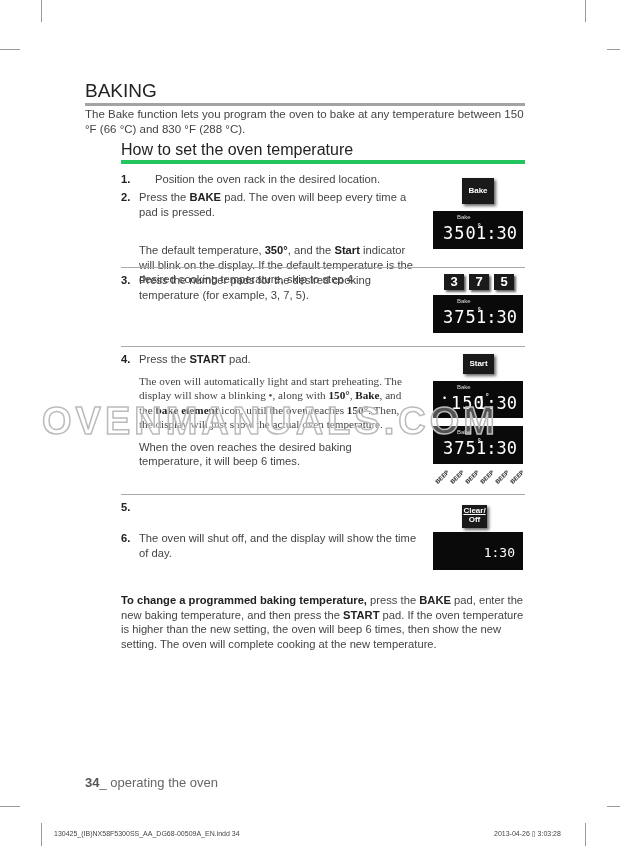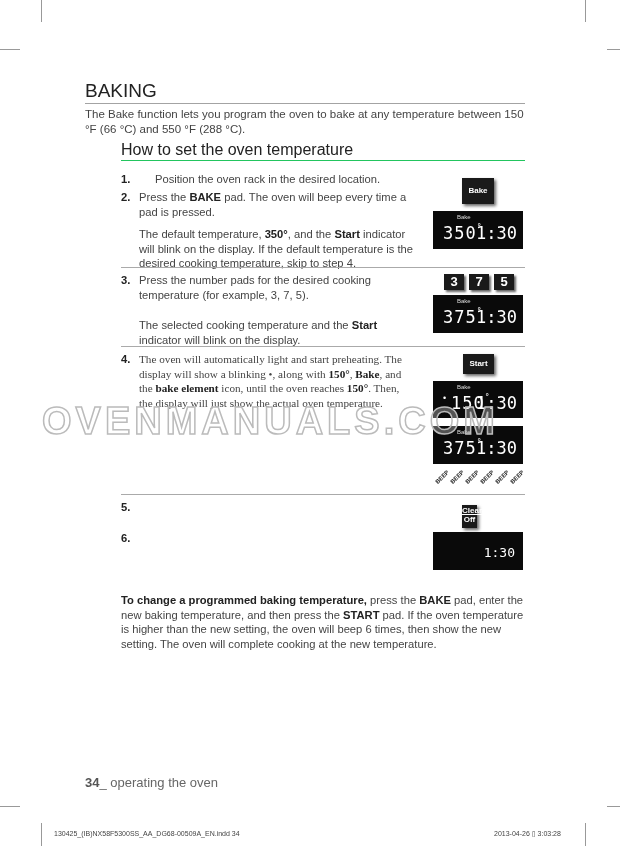--- a/index.html
+++ b/index.html
@@ -1,21 +1,21 @@
 <!DOCTYPE html>
 <html><head>
   <meta charset="utf-8">
   <style>
     html, body { margin:0; padding:0; }
     body { width:620px; height:846px; background:#fff; position:relative; overflow:hidden; font-family:"Liberation Sans", sans-serif; color:#333; }
     .crop { position:absolute; background:#999; }
     .abs { position:absolute; }
-    .h1 { left:85px; top:80px; width:440px; font-size:19px; color:#222; border-bottom:1px solid #a3a3a3; padding-bottom:1px; line-height:22px; }
+    .h1 { left:85px; top:80px; width:440px; font-size:19px; color:#222; border-bottom:3px solid #a3a3a3; padding-bottom:1px; line-height:22px; }
     .intro { left:85px; top:107px; width:445px; font-size:11.5px; line-height:15px; color:#444; }
-    .h2 { left:121px; top:140px; width:404px; font-size:16px; color:#222; border-bottom:1px solid #22c55e; line-height:19px; padding-bottom:1px; }
+    .h2 { left:121px; top:140px; width:404px; font-size:16px; color:#222; border-bottom:4px solid #22c55e; line-height:19px; padding-bottom:1px; }
     .step { position:absolute; left:121px; width:300px; font-size:11.2px; line-height:14.5px; color:#444; }
     .step .num { position:absolute; left:0; top:0; font-weight:bold; color:#222; }
     .step .txt { margin-left:34px; }
     .step p { margin:0 0 6px 18px; }
     b { color:#222; }
     .divider { position:absolute; left:121px; width:404px; height:1px; background:#aaa; }
     .pad { position:absolute; background:#1a1a1a; color:#fff; font-weight:bold; text-align:center; box-shadow:2px 2px 3px #666; font-size:8px; }
     .disp { position:absolute; background:#0a0a0a; color:#fff; width:90px; height:38px; }
     .disp .lbl { position:absolute; left:24px; top:3px; font-size:6px; color:#ddd; }
     .disp .temp { position:absolute; left:10px; top:12px; font-family:"DejaVu Sans Mono", monospace; font-size:17px; letter-spacing:1px; }
@@ -35,54 +35,56 @@
 <div class="crop" style="left:41px;top:0;width:1px;height:22px;"></div>
 <div class="crop" style="left:585px;top:0;width:1px;height:22px;"></div>
 <div class="crop" style="left:0;top:49px;width:20px;height:1px;"></div>
 <div class="crop" style="left:607px;top:49px;width:13px;height:1px;"></div>
 <div class="crop" style="left:0;top:806px;width:20px;height:1px;"></div>
 <div class="crop" style="left:607px;top:806px;width:13px;height:1px;"></div>
 <div class="crop" style="left:41px;top:823px;width:1px;height:23px;"></div>
 <div class="crop" style="left:585px;top:823px;width:1px;height:23px;"></div>
 
 <div class="abs h1">BAKING</div>
-<div class="abs intro">The Bake function lets you program the oven to bake at any temperature between 150 °F (66 °C) and 550 °F (288 °C).</div>
+<div class="abs intro">The Bake function lets you program the oven to bake at any temperature between 150 °F (66 °C) and 830 °F (288 °C).</div>
 <div class="abs h2">How to set the oven temperature</div>
 
 <div class="step" style="top:172px;">
   <span class="num">1.</span>
   <div class="txt">Position the oven rack in the desired location.</div>
 </div>
 
 <div class="step" style="top:190px;width:295px;">
   <span class="num">2.</span>
-  <p style="margin-bottom:8px;"><span>Press the </span><b>BAKE</b><span> pad. The oven will beep every time a pad is pressed.</span></p>
+  <p style="margin-bottom:24px;"><span>Press the </span><b>BAKE</b><span> pad. The oven will beep every time a pad is pressed.</span></p>
   <p><span>The default temperature, </span><b>350°</b><span>, and the </span><b>Start</b><span> indicator will blink on the display. If the default temperature is the desired cooking temperature, skip to step 4.</span></p>
 </div>
 <div class="divider" style="top:267px;"></div>
 
 <div class="step" style="top:273px;width:285px;">
   <span class="num">3.</span>
   <p style="margin-bottom:16px;">Press the number pads for the desired cooking temperature (for example, 3, 7, 5).</p>
-  <p><span>The selected cooking temperature and the </span><b>Start</b><span> indicator will blink on the display.</span></p>
 </div>
 <div class="divider" style="top:346px;"></div>
 
 <div class="step" style="top:352px;width:290px;">
   <span class="num">4.</span>
+  <p style="margin-bottom:7px;"><span>Press the </span><b>START</b><span> pad.</span></p>
   <p style="margin-bottom:8px;font-family:Liberation Serif, serif;"><span>The oven will automatically light and start preheating. The display will show a blinking •, along with </span><b>150°</b><span>, </span><b>Bake</b><span>, and the </span><b>bake element</b><span> icon, until the oven reaches </span><b>150°</b><span>. Then, the display will just show the actual oven temperature.</span></p>
+  <p>When the oven reaches the desired baking temperature, it will beep 6 times.</p>
 </div>
 <div class="divider" style="top:494px;"></div>
 
 <div class="step" style="top:500px;width:290px;">
   <span class="num">5.</span>
 </div>
 
 <div class="step" style="top:531px;width:296px;">
   <span class="num">6.</span>
+  <p>The oven will shut off, and the display will show the time of day.</p>
 </div>
 
 <div class="pad" style="left:462px;top:178px;width:32px;height:26px;line-height:26px;">Bake</div>
 <div class="disp" style="left:433px;top:211px;">
   <span class="lbl">Bake</span>
   <span class="temp"><span>350</span><span class="deg">°</span></span>
   <span class="time">1:30</span>
 </div>
 
 <div class="numpad" style="left:444px;top:274px;">3</div>
@@ -106,21 +108,21 @@
   <span class="temp"><span>375</span><span class="deg">°</span></span>
   <span class="time">1:30</span>
 </div>
 <span class="beep" style="left:434px;top:474px;">BEEP</span>
 <span class="beep" style="left:449px;top:474px;">BEEP</span>
 <span class="beep" style="left:464px;top:474px;">BEEP</span>
 <span class="beep" style="left:479px;top:474px;">BEEP</span>
 <span class="beep" style="left:494px;top:474px;">BEEP</span>
 <span class="beep" style="left:509px;top:474px;">BEEP</span>
 
-<div class="pad" style="left:462px;top:505px;width:15px;height:22px;font-size:8px;line-height:9px;padding-top:1px;">
+<div class="pad" style="left:462px;top:505px;width:25px;height:22px;font-size:8px;line-height:9px;padding-top:1px;">
   <div style="text-decoration:underline;">Clear/</div>
   <div>Off</div>
 </div>
 <div class="disp" style="left:433px;top:532px;">
   <span class="time" style="font-size:13px;top:13px;right:8px;">1:30</span>
 </div>
 
 <div class="abs note">
   <b>To change a programmed baking temperature,</b><span> press the </span><b>BAKE</b><span> pad, enter the new baking temperature, and then press the </span><b>START</b><span> pad. If the oven temperature is higher than the new setting, the oven will beep 6 times, then show the new setting. The oven will complete cooking at the new temperature.</span>
 </div>

